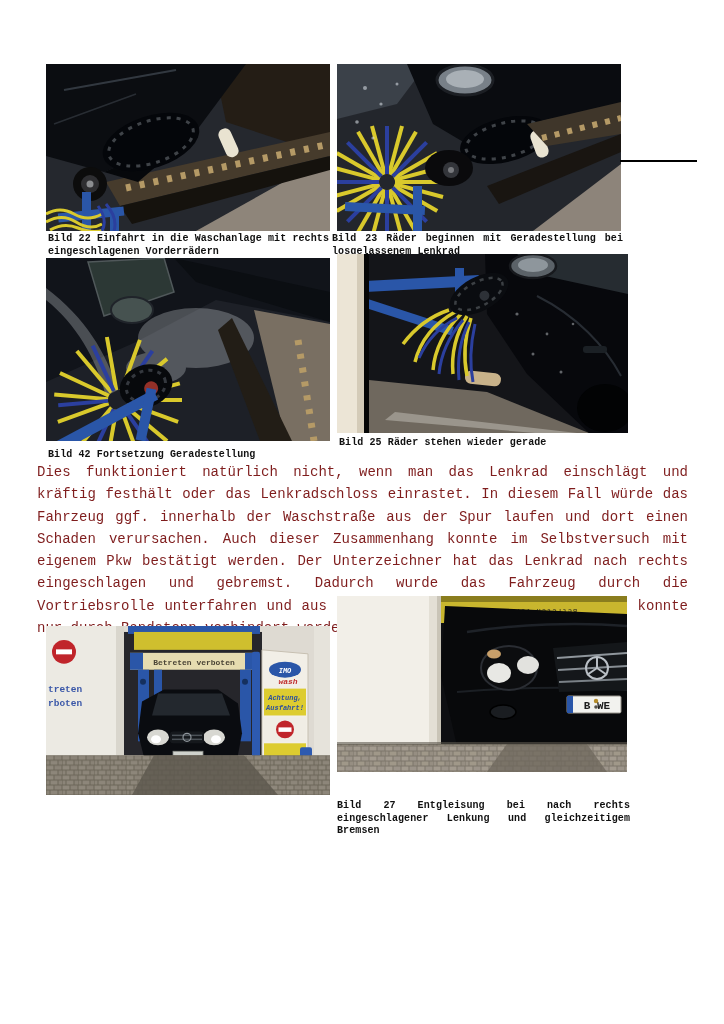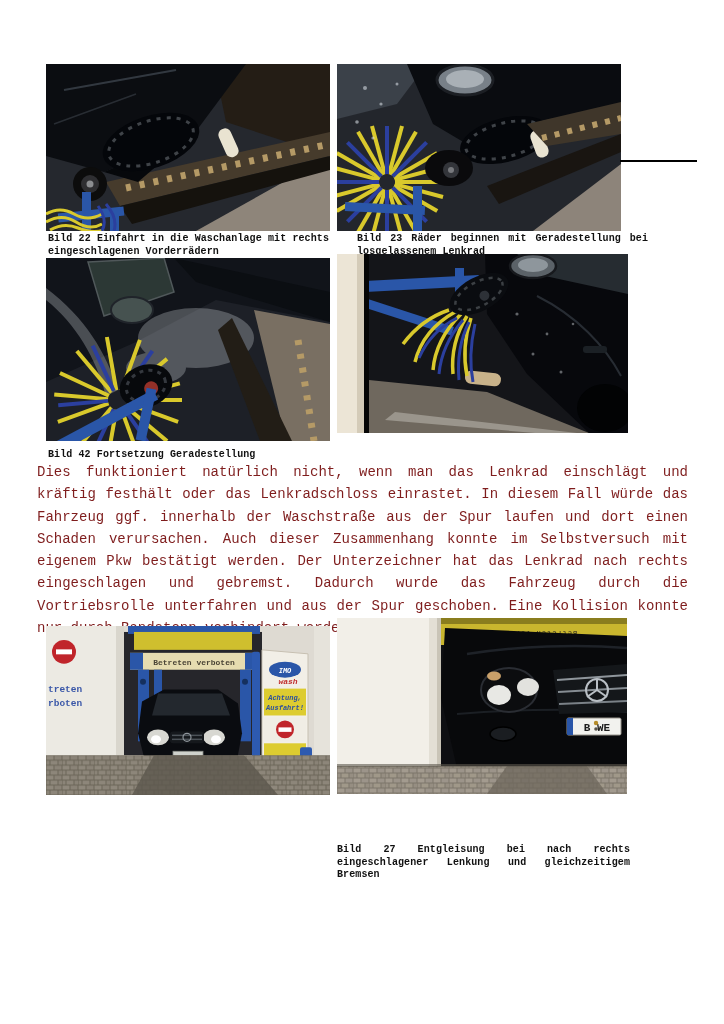--- a/index.html
+++ b/index.html
@@ -126,21 +126,21 @@
           <circle cx="20" cy="58" r="1.8"></circle>
         <circle cx="60" cy="20" r="1.5"></circle>
           <circle cx="36" cy="74" r="1.6"></circle>
       </g>
     </svg>
   </figure>
 
   <div class="hline"></div>
 
   <figcaption class="caption" style="left:48px;top:233px;width:281px;">Bild 22 Einfahrt in die Waschanlage mit rechts eingeschla­genen Vorderrädern</figcaption>
-  <figcaption class="caption" style="left:357px;top:233px;width:291px;">Bild 23 Räder beginnen mit Geradestellung bei losgelassenem Lenkrad</figcaption>
+  <figcaption class="caption" style="left:332px;top:233px;width:291px;">Bild 23 Räder beginnen mit Geradestellung bei losgelassenem Lenkrad</figcaption>
 
   <figure class="photo" style="left:46px;top:258px;width:284px;height:183px;">
     <svg viewBox="0 0 284 183" preserveAspectRatio="none">
       <rect width="284" height="183" fill="#1d2027"></rect>
       <polygon points="0,0 284,0 284,64 170,42 90,84 0,124" fill="#11141a"></polygon>
       <polygon points="128,0 284,34 284,64 150,24" fill="#0b0e12"></polygon>
       <g>
         <polygon points="42,4 118,0 128,34 58,58" fill="#2c3835" stroke="#50585a" stroke-width="1.5"></polygon>
         <ellipse cx="86" cy="52" rx="21" ry="13" fill="#465250" stroke="#20242a" stroke-width="2"></ellipse>
       </g>
@@ -239,20 +239,21 @@
       <g fill="#e8edf2" opacity=".4">
         <circle cx="180" cy="60" r="1.6"></circle>
           <circle cx="210" cy="80" r="1.4"></circle>
           <circle cx="196" cy="100" r="1.5"></circle>
         <circle cx="236" cy="70" r="1.3"></circle>
           <circle cx="224" cy="118" r="1.5"></circle>
       </g>
     </svg>
   </figure>
 
+  <figcaption class="caption" style="left:339px;top:437px;width:290px;">Bild 25 Räder stehen wieder gerade</figcaption>
   <figcaption class="caption" style="left:48px;top:449px;width:281px;">Bild 42 Fortsetzung Geradestellung</figcaption>
 
   <div class="bodytext">Dies funktioniert natürlich nicht, wenn man das Lenkrad einschlägt und kräftig festhält oder das Lenkradschloss einrastet. In diesem Fall würde das Fahrzeug ggf. innerhalb der Waschstraße aus der Spur laufen und dort einen Schaden verursachen. Auch dieser Zusammenhang konnte im Selbstversuch mit eigenem Pkw bestätigt werden. Der Unterzeichner hat das Lenkrad nach rechts eingeschlagen und gebremst. Dadurch wurde das Fahrzeug durch die Vortriebsrolle unterfahren und aus der Spur geschoben. Eine Kollision konnte nur durch Bandstopp verhindert werden. Siehe dazu nachfolgende Fotos:</div>
 
   <figure class="photo" style="left:46px;top:626px;width:284px;height:169px;">
     <svg viewBox="0 0 284 170" preserveAspectRatio="none">
       <defs>
         <pattern id="p5cob" width="16" height="10" patternUnits="userSpaceOnUse">
           <rect width="16" height="10" fill="#6b6558"></rect>
           <rect x="0.5" y="0.5" width="7" height="4" fill="#8f887c"></rect>
@@ -324,21 +325,21 @@
         <text x="2" y="66" font-size="9.5" font-weight="bold" fill="#3a57a8">treten</text>
         <text x="2" y="80" font-size="9.5" font-weight="bold" fill="#3a57a8">rboten</text>
       </g>
       <g>
         <rect x="0" y="130" width="284" height="40" fill="url(#p5cob)"></rect>
         <polygon points="86,170 108,130 198,130 232,170" fill="#5d574e" opacity=".8"></polygon>
       </g>
     </svg>
   </figure>
 
-  <figure class="photo" style="left:337px;top:618px;width:290px;height:176px;">
+  <figure class="photo" style="left:337px;top:596px;width:290px;height:176px;">
     <svg viewBox="0 0 290 176" preserveAspectRatio="none">
       <defs>
         <pattern id="p6cob" width="16" height="10" patternUnits="userSpaceOnUse">
           <rect width="16" height="10" fill="#7c756a"></rect>
           <rect x="0.5" y="0.5" width="7" height="4" fill="#a39b8f"></rect>
           <rect x="8.5" y="0.5" width="7" height="4" fill="#9c948a"></rect>
           <rect x="4.5" y="5.5" width="7" height="4" fill="#a09889"></rect>
           <rect x="12.5" y="5.5" width="3.5" height="4" fill="#968e82"></rect>
           <rect x="0.5" y="5.5" width="3" height="4" fill="#9a9286"></rect>
         </pattern>
@@ -386,15 +387,15 @@
         <rect x="100" y="0" width="4" height="148" fill="#c9c4b7"></rect>
       </g>
       <g>
         <rect x="0" y="148" width="290" height="28" fill="url(#p6cob)"></rect>
         <polygon points="150,176 170,148 250,148 270,176" fill="#6e675c" opacity=".75"></polygon>
         <rect x="0" y="146" width="290" height="3" fill="#5b564c" opacity=".6"></rect>
       </g>
     </svg>
   </figure>
 
-  <figcaption class="caption" style="left:337px;top:844px;width:293px;">Bild 27 Entgleisung bei nach rechts eingeschlagener Lenkung und gleichzeitigem Bremsen</figcaption>
+  <figcaption class="caption" style="left:337px;top:800px;width:293px;">Bild 27 Entgleisung bei nach rechts eingeschlagener Lenkung und gleichzeitigem Bremsen</figcaption>
 
 </div>
 
 </body></html>

